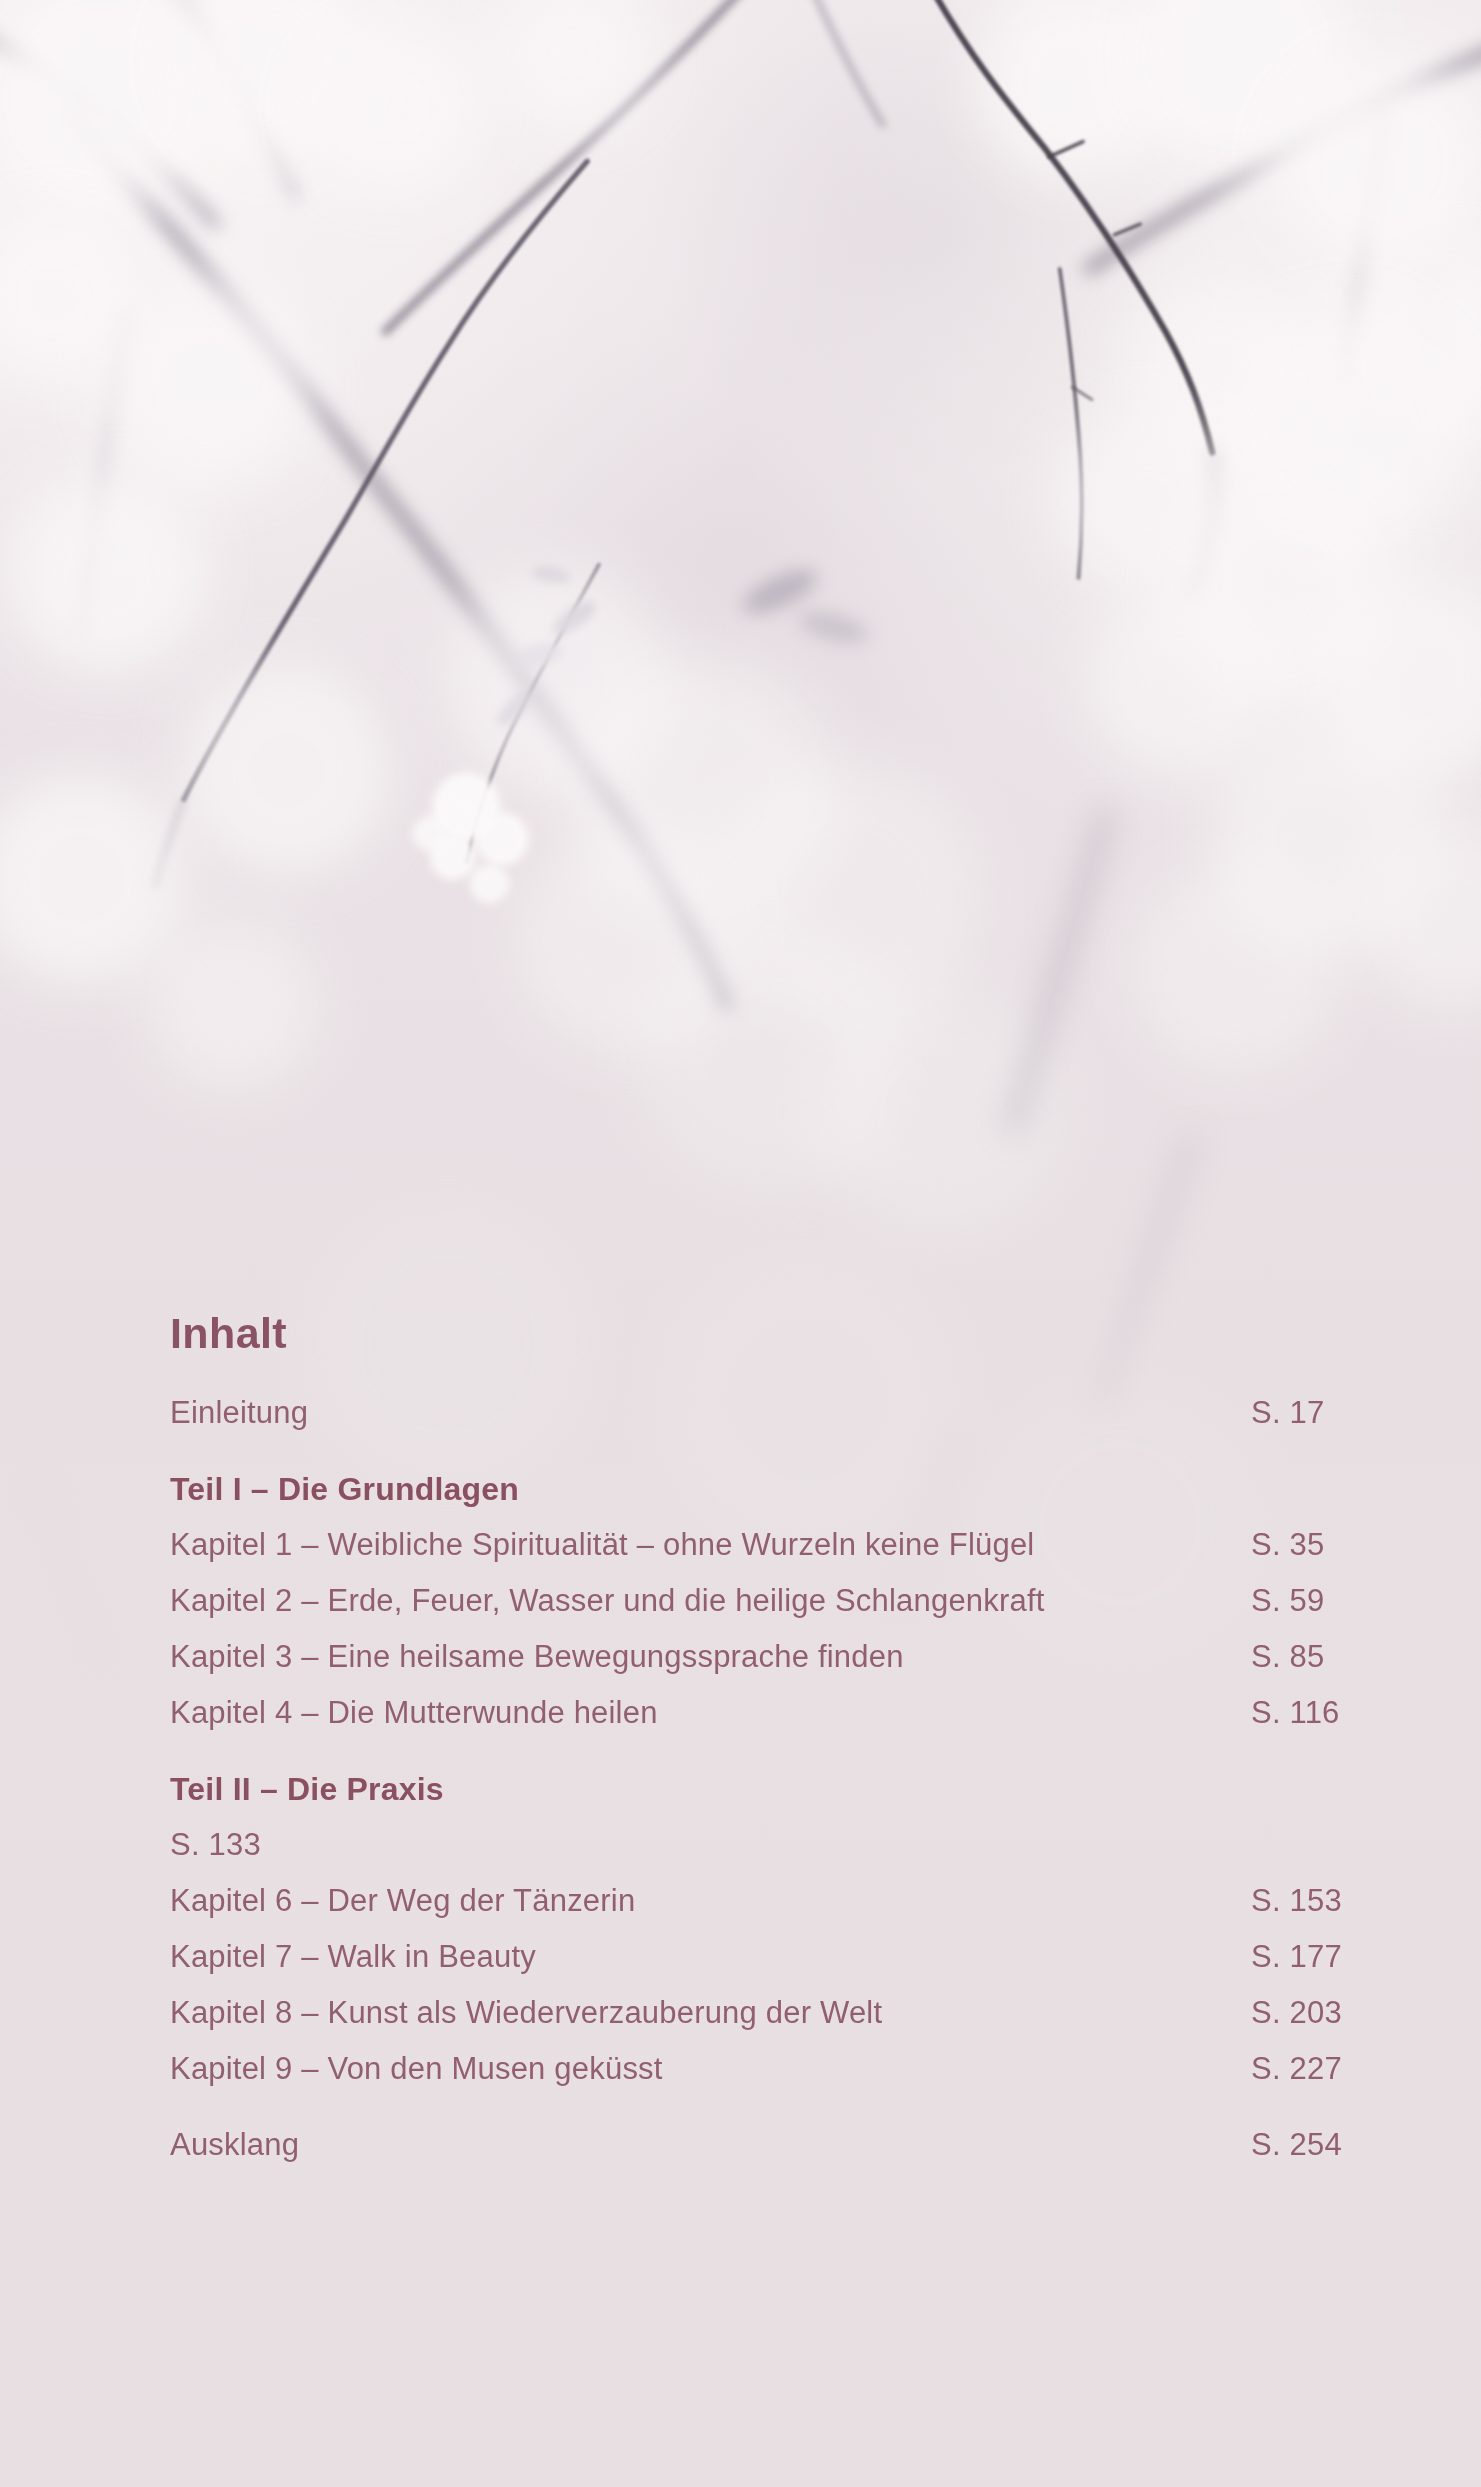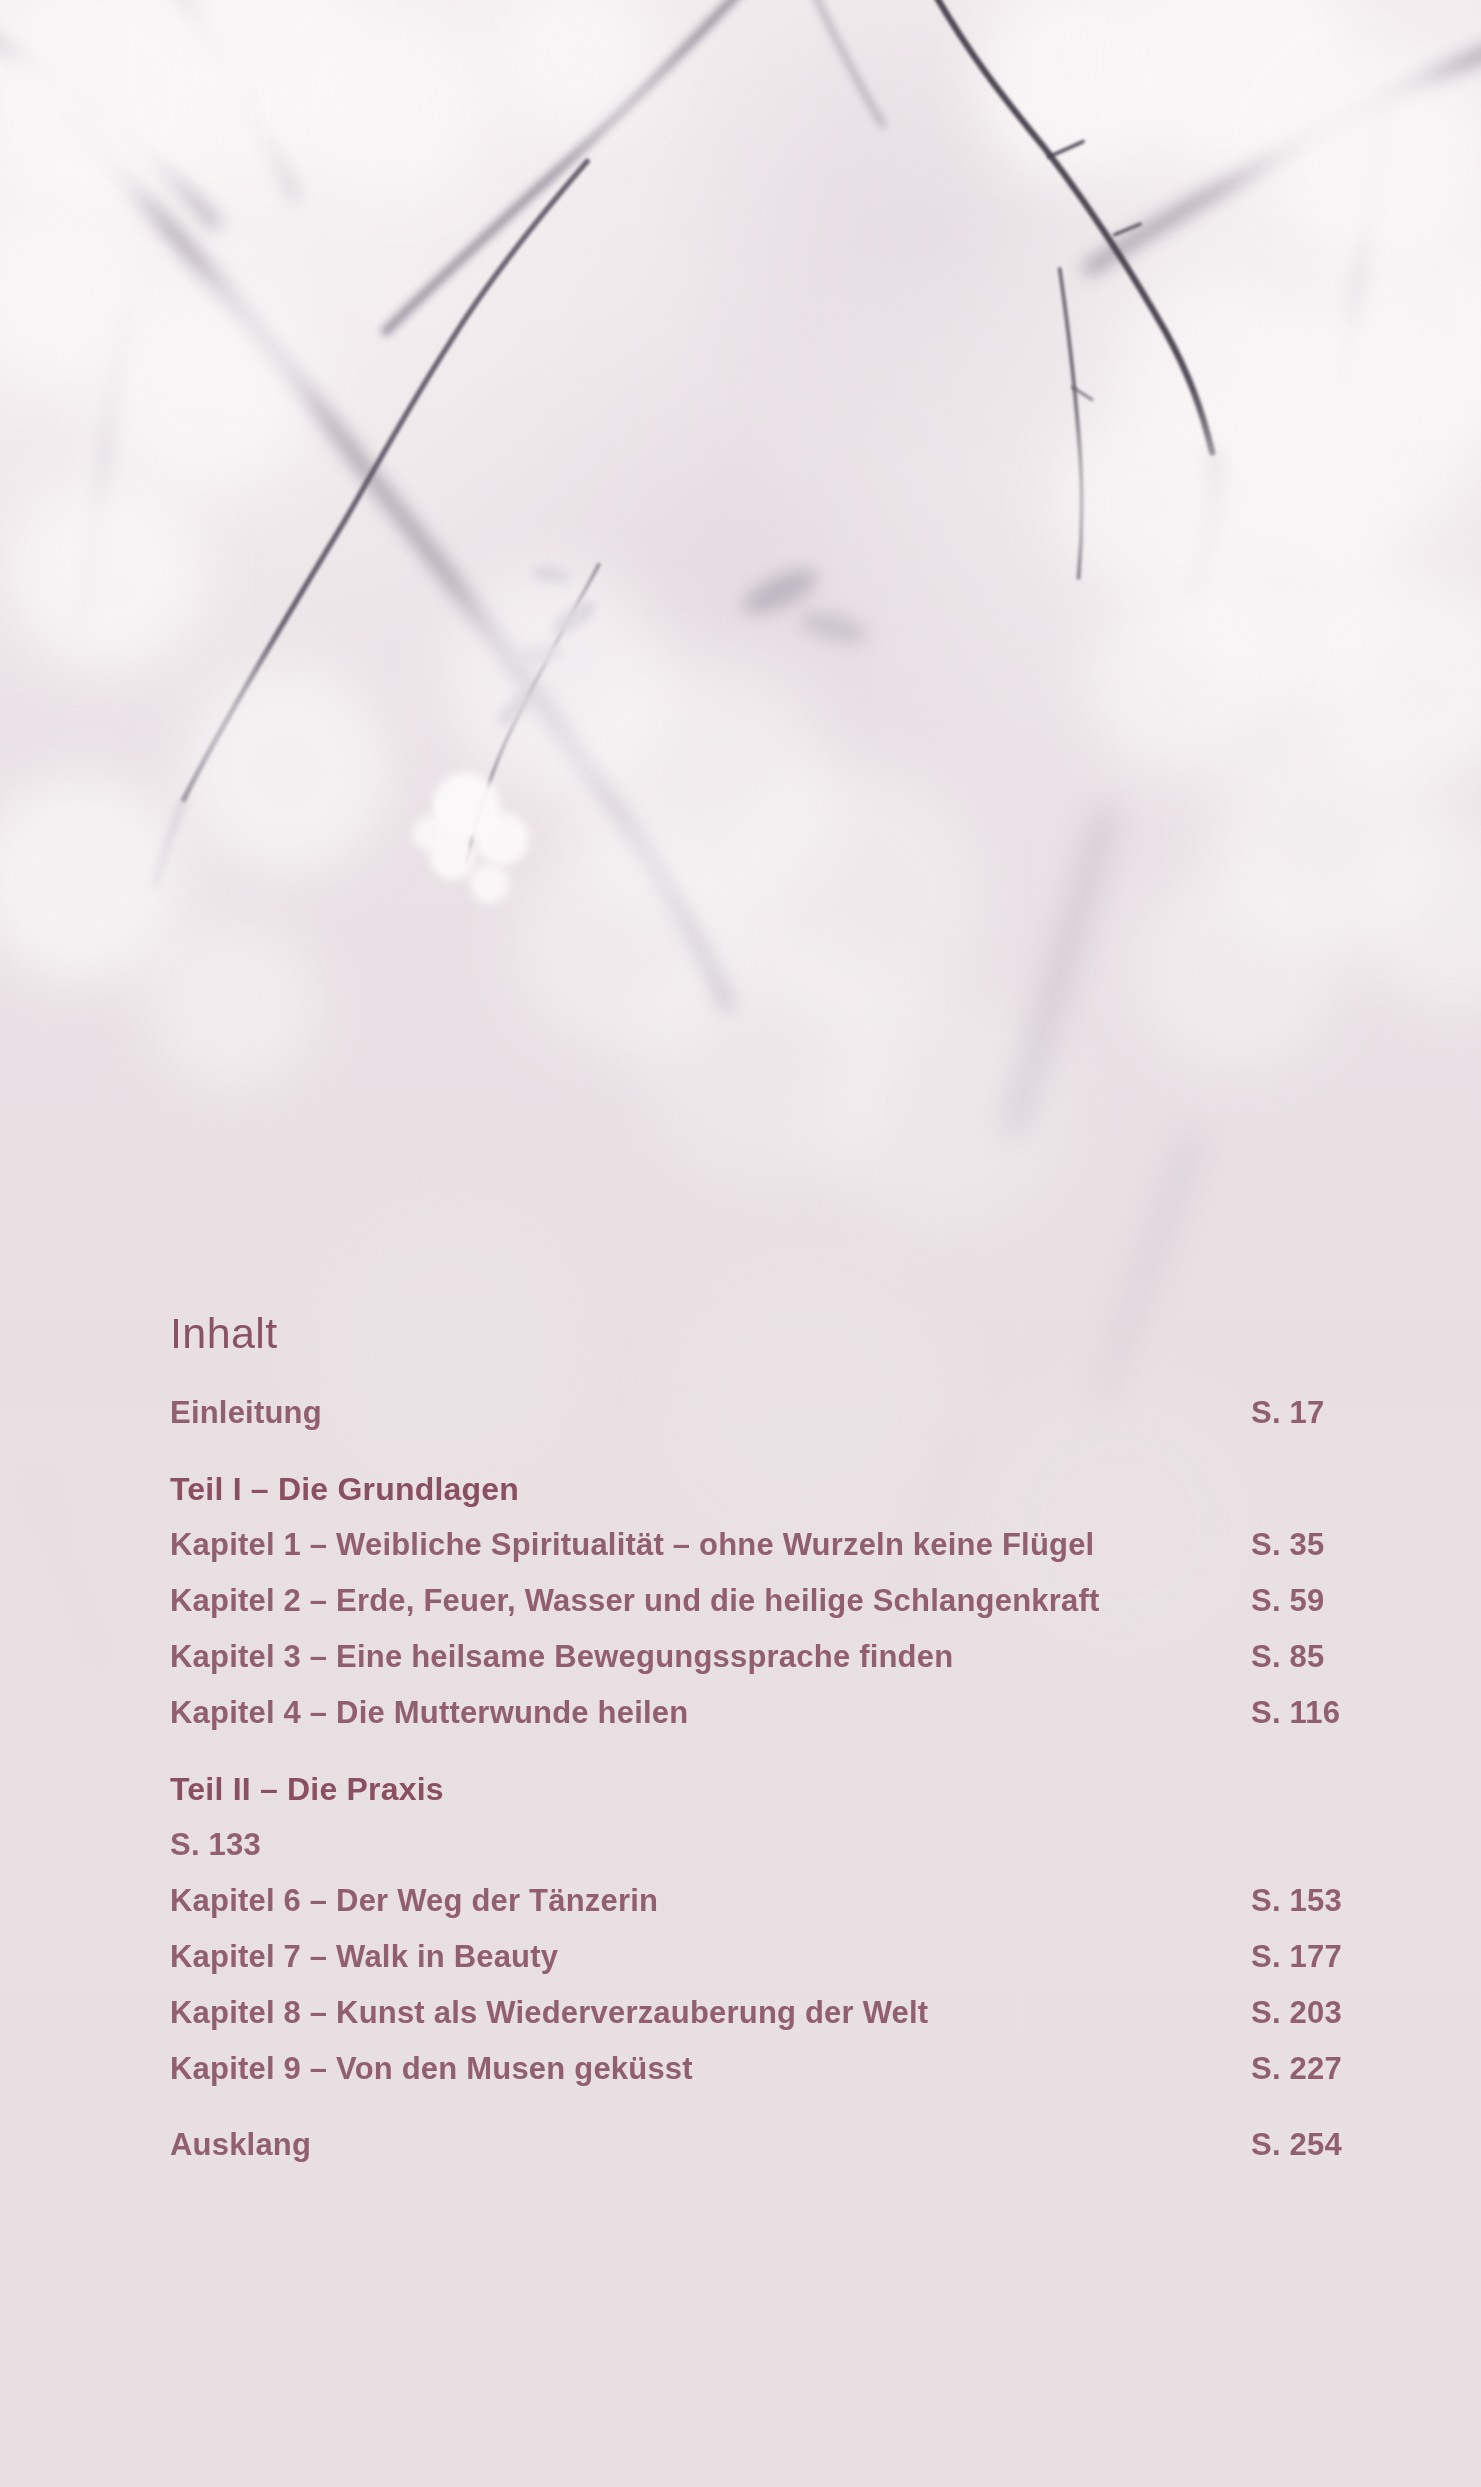--- a/index.html
+++ b/index.html
@@ -8,26 +8,26 @@
     background:#e8e0e2;
     font-family:"Liberation Sans", sans-serif;
   }
   .bg{position:absolute;inset:0;width:1482px;height:2487px;display:block;}
   .toc{
     position:absolute;left:170px;top:1309px;width:1202px;
     color:#915f70;
   }
   .toc h1{
     margin:0 0 27px 0;
-    font-size:43px;line-height:49px;font-weight:400;
+    font-size:43px;line-height:49px;font-weight:700;
     color:#8a5365;letter-spacing:0.4px;
   }
   .row{
     display:flex;align-items:center;height:56px;
-    font-size:31px;font-weight:700;letter-spacing:0.2px;
+    font-size:31px;font-weight:400;letter-spacing:0.2px;
   }
   .row .label{flex:1 1 auto;white-space:nowrap;overflow:hidden;}
   .row .page-num{flex:0 0 121px;white-space:nowrap;text-align:left;}
   .row.section{font-weight:700;color:#8a5062;font-size:32px;}
   .row.gapped{margin-top:20px;justify-content:flex-end;}
 </style>
 </head>
 <body>
 
 <svg class="bg" viewBox="0 0 1653 2775" preserveAspectRatio="none" aria-hidden="true">

